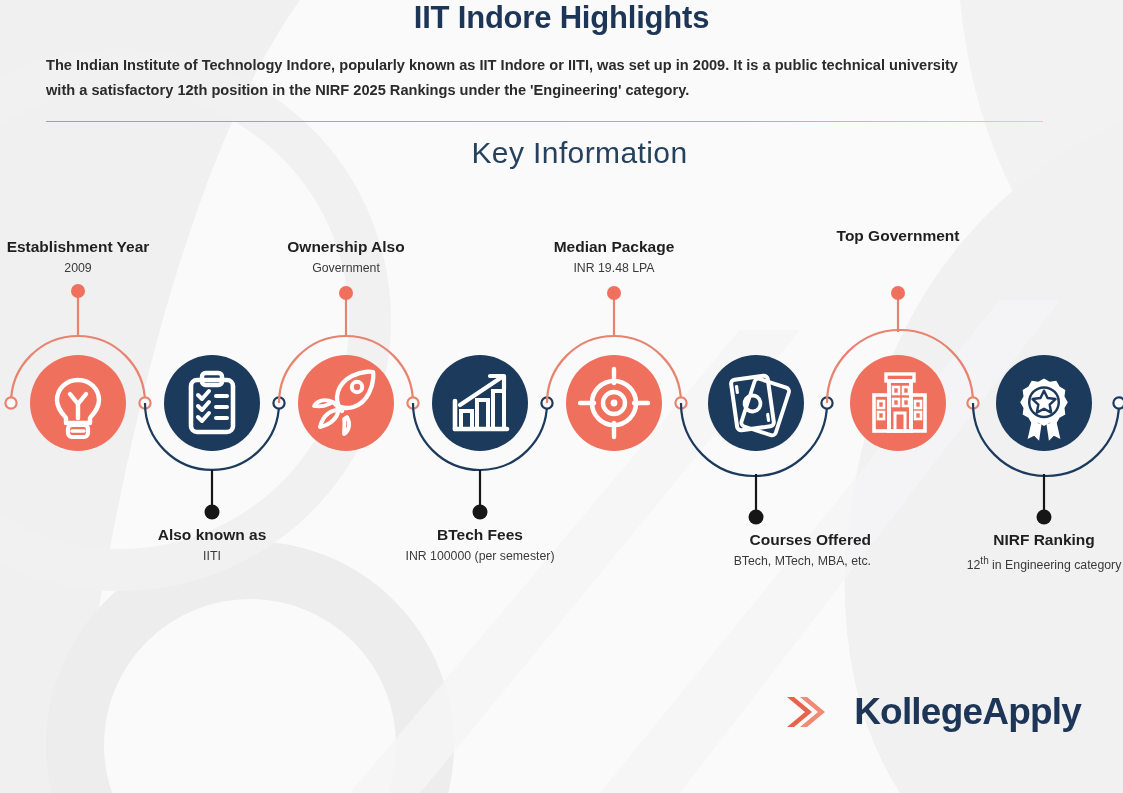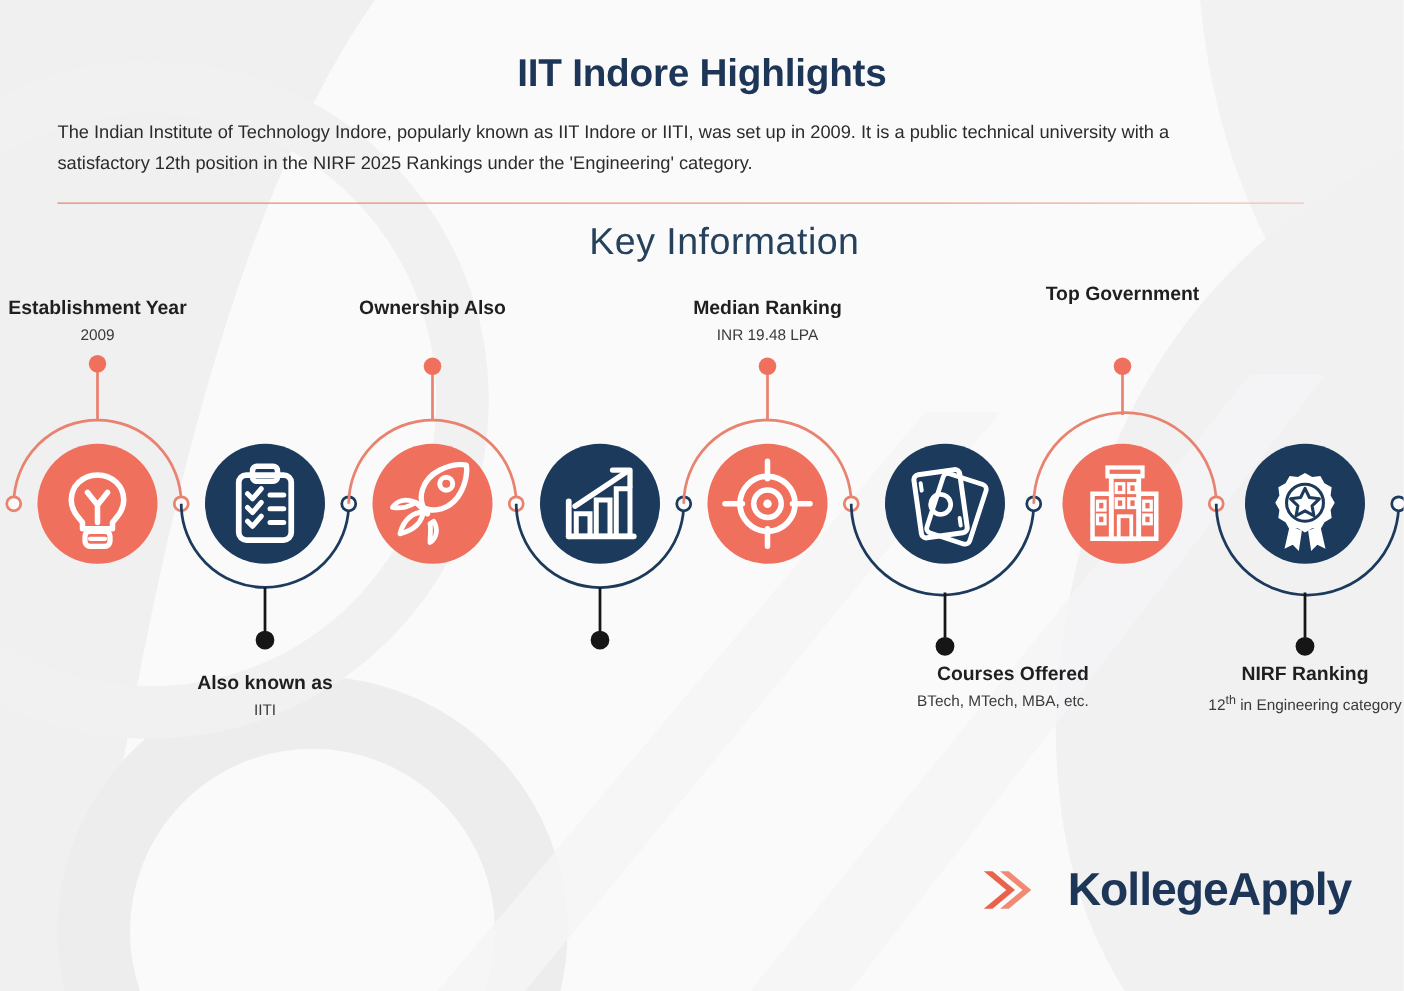--- a/index.html
+++ b/index.html
@@ -16,28 +16,28 @@
 
   
   .page { position: relative; z-index: 2; width: 1123px; height: 793px; }
 
   #page-title {
     text-align: center;
     font-size: 31px;
     font-weight: bold;
     color: #1d3557;
     letter-spacing: -0.2px;
-    padding-top: 41px;
   }
   #intro {
     margin: 17px 46px 0 46px;
     font-size: 14.6px;
     line-height: 25px;
     color: #2b2b2b;
     max-width: 930px;
+    font-weight: bold;
   }
   #divider {
     margin: 18px 46px 0 46px;
     width: 997px;
     height: 1px;
     background: linear-gradient(to right, #e4735c 0%, #e9886f 70%, #f3bdae 100%);
     opacity: .85;
   }
   #section-title {
     margin: 14px 0 0 36px;
@@ -264,36 +264,41 @@
       </g>
     </svg>
 
     <div class="node-label" style="left:-37px; top:238px;">
       <div class="lab-title">Establishment Year</div>
       <div class="lab-value">2009</div>
     </div>
 
     <div class="node-label" style="left:231px; top:238px;">
       <div class="lab-title">Ownership Also</div>
+      <div class="lab-value">Government</div>
     </div>
 
     <div class="node-label" style="left:499px; top:238px;">
-      <div class="lab-title">Median Ranking</div>
+      <div class="lab-title">Median Package</div>
       <div class="lab-value">INR 19.48 LPA</div>
     </div>
 
     <div class="node-label" style="left:783px; top:227px;">
       <div class="lab-title">Top Government</div>
     </div>
 
-    <div class="node-label" style="left:97px; top:538px;">
+    <div class="node-label" style="left:97px; top:526px;">
       <div class="lab-title">Also known as</div>
       <div class="lab-value">IITI</div>
     </div>
 
+    <div class="node-label" style="left:365px; top:526px;">
+      <div class="lab-title">BTech Fees</div>
+      <div class="lab-value">INR 100000 (per semester)</div>
+    </div>
 
     <div class="node-label" style="left:641px; top:531px;text-align:right;">
       <div class="lab-title">Courses Offered</div>
       <div class="lab-value">BTech, MTech, MBA, etc.</div>
     </div>
 
     <div class="node-label wide" style="left:909px; top:531px;">
       <div class="lab-title">NIRF Ranking</div>
       <div class="lab-value" id="nirf-value">12<sup>th</sup> in Engineering category</div>
     </div>

